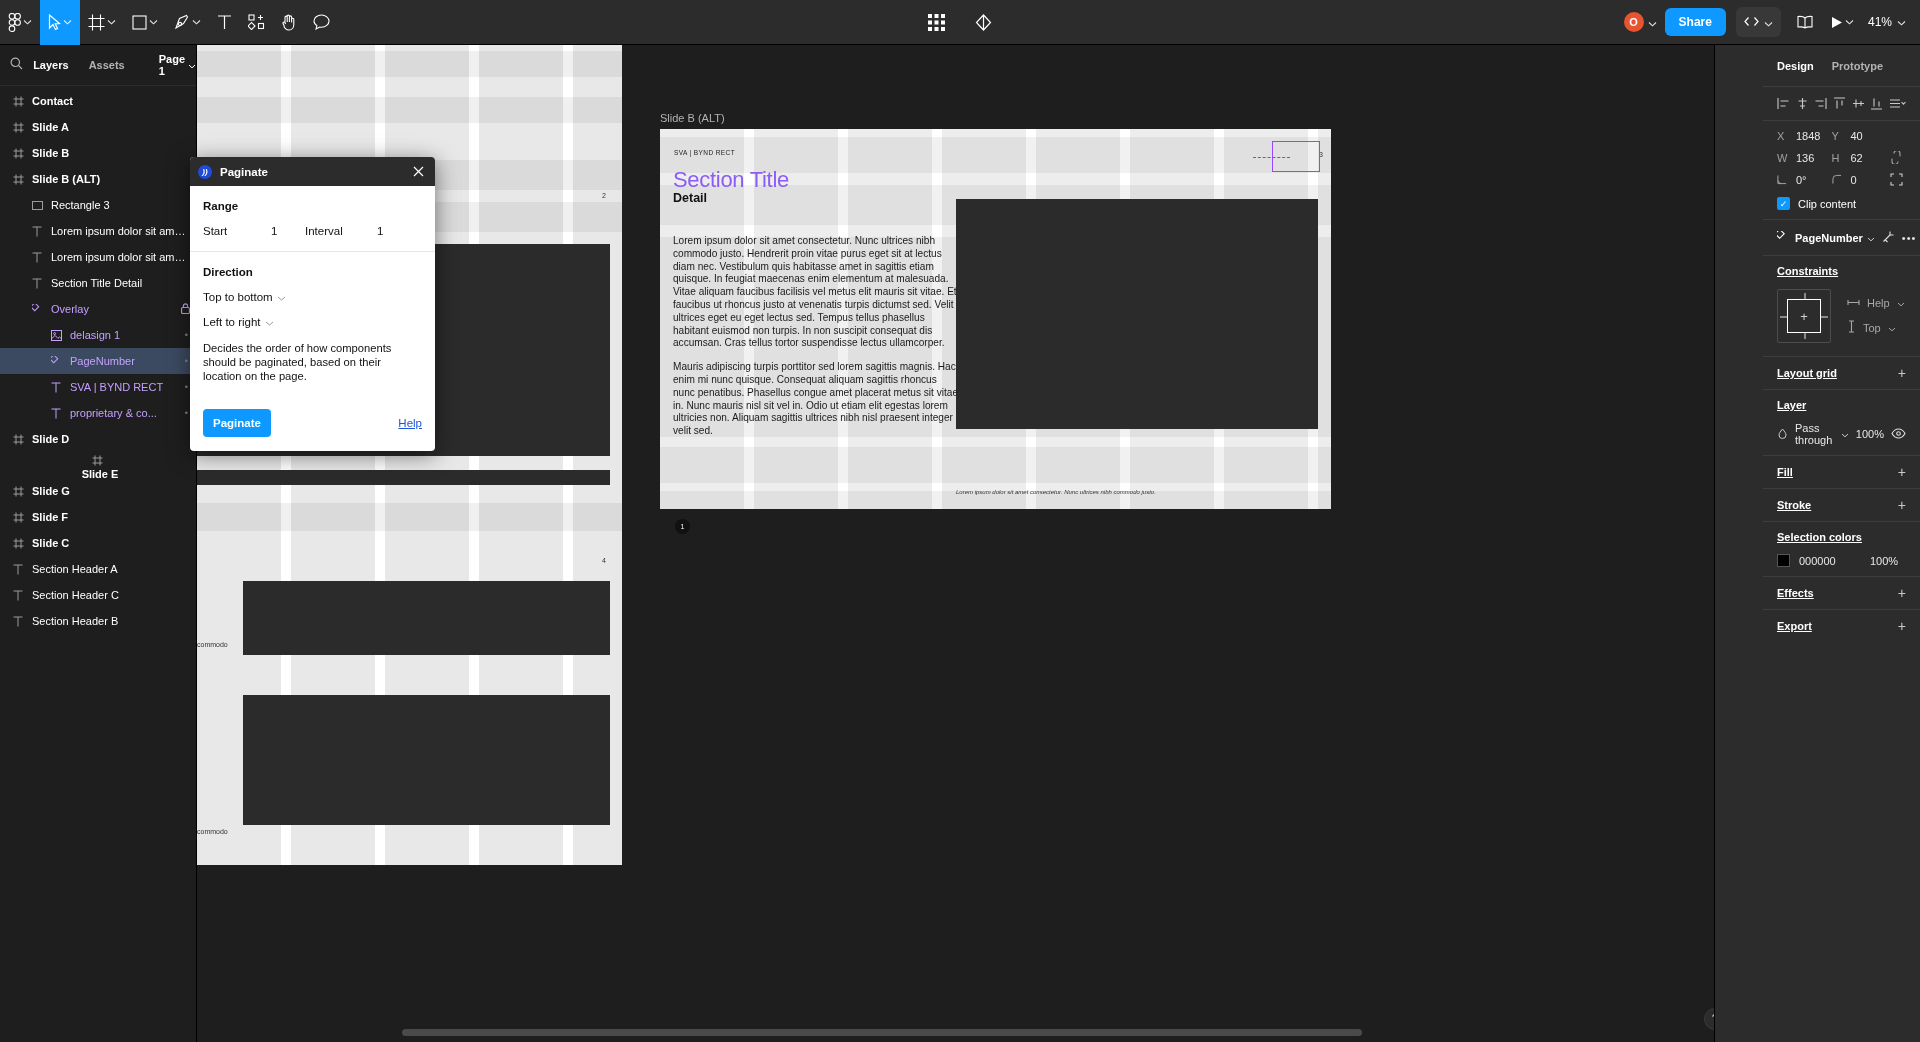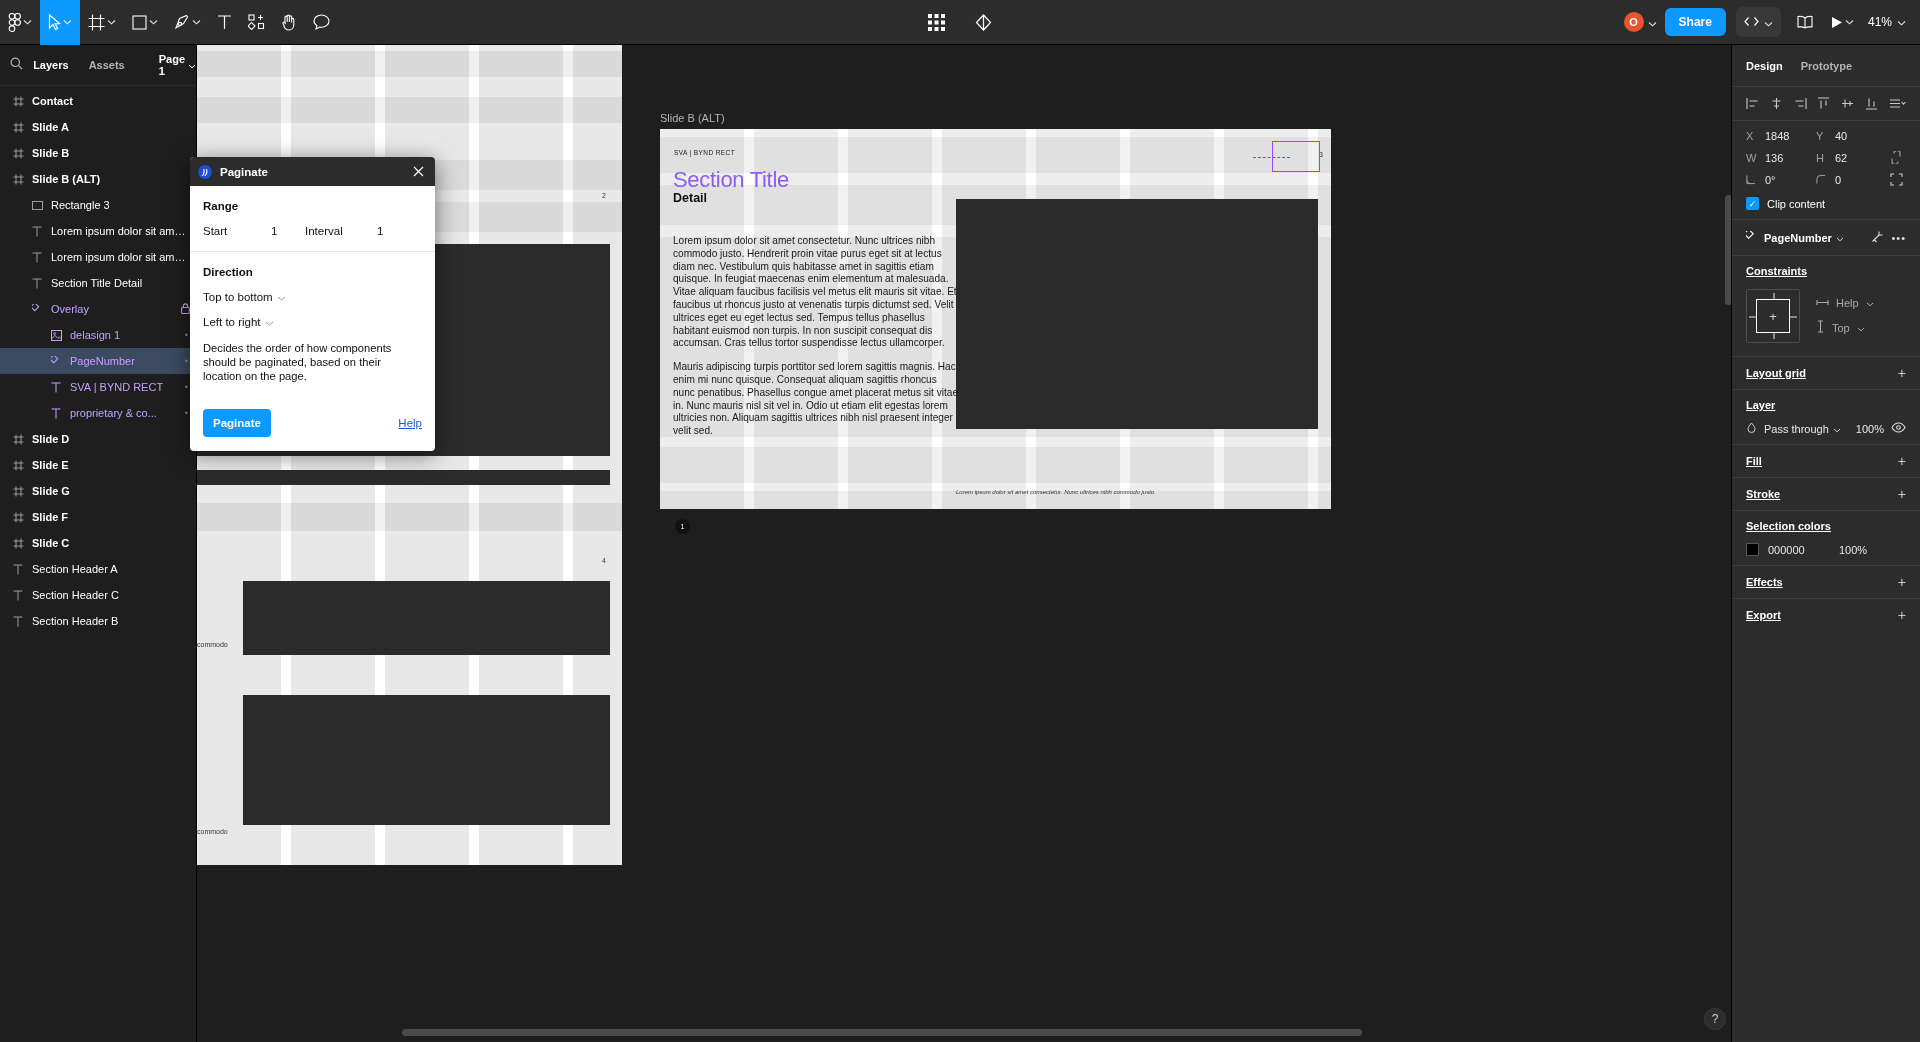--- a/index.html
+++ b/index.html
@@ -152,23 +152,23 @@
   }
   .help-fab {
     position: absolute; right: 12px; bottom: 12px; width: 22px; height: 22px;
     border-radius: 50%; background:#2c2c2c; color:#d0d0d0; font-size:12px;
     display:flex; align-items:center; justify-content:center; cursor:pointer;
     border: 1px solid #3a3a3a;
   }
 
   
   .right-panel {
-    position: absolute; top: 45px; right: 0; width: 189px; height: 997px;
+    position: absolute; top: 45px; right: 0; width: 206px; height: 997px;
     background: #2c2c2c; border-left: 1px solid #000;
-    font-size: 11px; color: #ffffff; z-index: 5;
+    font-size: 11px; color: #ffffff; z-index: 5; padding-left: 48px;
   }
   .rp-tabs { height: 41px; display:flex; align-items:center; padding-left:14px; gap:18px; }
   .rp-tab { font-size: 11px; font-weight: bold; color: #b3b3b3; cursor:pointer; }
   .rp-tab.active { color: #ffffff; }
   .rp-sec { border-top: 1px solid #3d3d3d; padding: 9px 14px; }
   .align-row { display:flex; align-items:center; justify-content:space-between; padding: 0 14px; height: 34px;}
   .align-row .ai { cursor:pointer; color:#c9c9c9; display:flex; align-items:center;}
   .prop-grid { display:grid; grid-template-columns: 1fr 1fr 20px; row-gap: 9px; align-items:center; }
   .prop { display:flex; align-items:center; gap: 9px; cursor: text;}
   .prop .k { color:#a0a0a0; width:10px; display:flex; align-items:center;}
@@ -638,21 +638,21 @@
           <span class="layer-badge">•</span>
         </div>
         <div class="layer-row frame" style="padding-left: 10px;">
           <span class="layer-icon">
             <svg width="11" height="11" viewBox="0 0 11 11" stroke="#9b9b9b" stroke-width="1" fill="none">
               <path d="M3 0.5v10M8 0.5v10M0.5 3h10M0.5 8h10"></path>
             </svg>
           </span>
           <span class="layer-name">Slide D</span>
         </div>
-        <div class="layer-row frame" style="padding-left: 10px;">
+        <div class="layer-row frame" style="padding-left: 10px; flex-direction: column;">
           <span class="layer-icon">
             <svg width="11" height="11" viewBox="0 0 11 11" stroke="#9b9b9b" stroke-width="1" fill="none">
               <path d="M3 0.5v10M8 0.5v10M0.5 3h10M0.5 8h10"></path>
             </svg>
           </span>
           <span class="layer-name">Slide E</span>
         </div>
         <div class="layer-row frame" style="padding-left: 10px;">
           <span class="layer-icon">
             <svg width="11" height="11" viewBox="0 0 11 11" stroke="#9b9b9b" stroke-width="1" fill="none">

